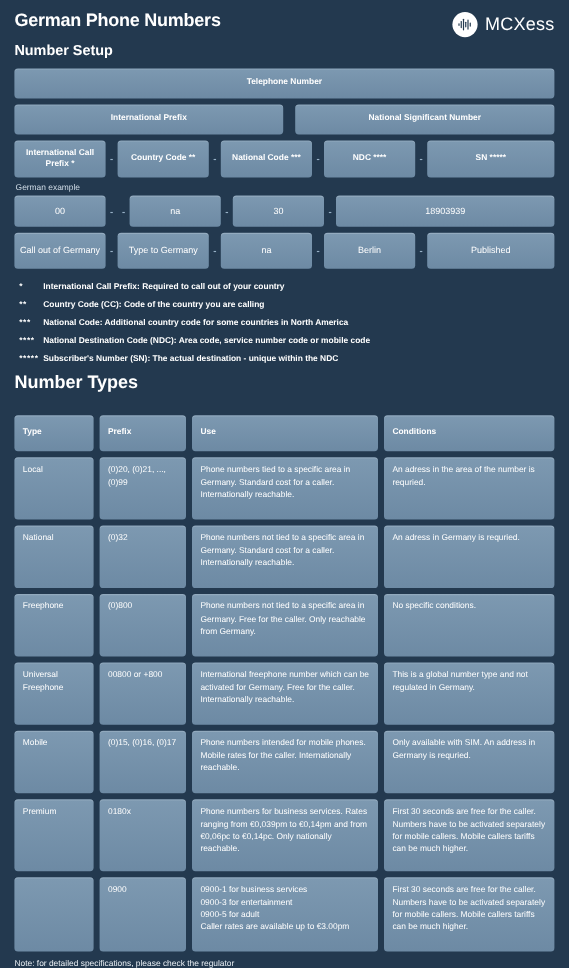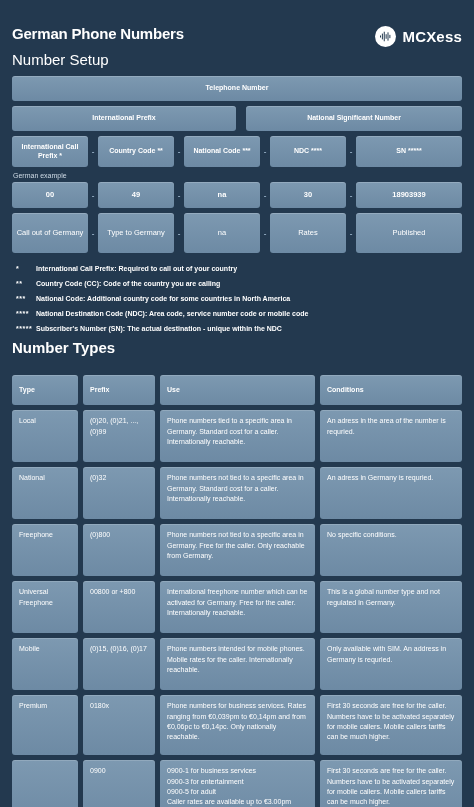--- a/index.html
+++ b/index.html
@@ -7,49 +7,49 @@
   html, body {
     width:474px; height:807px;
     background:#23394f;
     font-family:"Liberation Sans", sans-serif;
     color:#e8eef3;
     overflow:hidden;
   }
   .page { position:relative; width:474px; height:807px; padding:0 12px; }
 
   
-  .header { display:flex; align-items:flex-start; justify-content:space-between; padding-top:25px; }
+  .header { display:flex; align-items:flex-start; justify-content:space-between; padding-top:9px; }
   .title { font-size:15px; font-weight:bold; letter-spacing:-0.2px; color:#ffffff; }
-  .subtitle { font-size:15px; font-weight:normal; color:#ffffff; margin-top:9px; }
+  .subtitle { font-size:12px; font-weight:bold; color:#ffffff; margin-top:9px; }
   .brand { display:flex; align-items:center; gap:6px; padding-top:1px; }
   .brand-mark { width:21px; height:21px; border-radius:50%; background:#ffffff;
                 display:flex; align-items:center; justify-content:center; }
-  .brand-name { font-size:15px; font-weight:bold; color:#ffffff; letter-spacing:0.2px; }
+  .brand-name { font-size:15px; font-weight:normal; color:#ffffff; letter-spacing:0.2px; }
 
   
   .diagram { margin-top:8px; }
   .drow { display:flex; align-items:stretch; gap:0; margin-bottom:5px; }
   .box {
     background:linear-gradient(180deg,#7d99b1 0%,#6d8aa4 100%);
     border-radius:3px;
     display:flex; align-items:center; justify-content:center;
     text-align:center;
     color:#ffffff;
     font-size:7px; font-weight:bold;
     line-height:1.25;
     padding:3px 4px;
     box-shadow:inset 0 1px 0 rgba(255,255,255,0.18);
   }
   .dash { width:10px; flex:0 0 10px; display:flex; align-items:center; justify-content:center;
           color:#97b0c6; font-size:8px; font-weight:bold; }
   .r1 .box { height:25px; }
   .r2 .box { height:25px; }
   .r3 .box { height:31px; }
-  .r4 .box { height:26px; font-weight:bold; font-size:7.5px; }
-  .r5 .box { height:40px; font-weight:normal; font-size:7.5px; }
+  .r4 .box { height:26px; font-weight:normal; font-size:7.5px; }
+  .r5 .box { height:30px; font-weight:normal; font-size:7.5px; }
   .gapcol { width:10px; flex:0 0 10px; }
   .ex-label { font-size:7px; color:#cfdbe6; margin:5px 0 3px 1px; }
 
   
   .c1 { flex:0 0 76px; }
   .c2 { flex:0 0 76px; }
   .c3 { flex:0 0 76px; }
   .c4 { flex:0 0 76px; }
   .c5 { flex:1 1 auto; }
 
@@ -142,37 +142,36 @@
       <div class="box c4">NDC ****</div>
       <div class="dash">-</div>
       <div class="box c5">SN *****</div>
     </div>
 
     <div class="ex-label">German example</div>
 
     <div class="drow r4">
       <div class="box c1">00</div>
       <div class="dash">-</div>
-      <div class="box c2">49</div>
       <div class="dash">-</div>
       <div class="box c3">na</div>
       <div class="dash">-</div>
       <div class="box c4">30</div>
       <div class="dash">-</div>
       <div class="box c5">18903939</div>
     </div>
 
     <div class="drow r5">
       <div class="box c1">Call out of Germany</div>
       <div class="dash">-</div>
       <div class="box c2">Type to Germany</div>
       <div class="dash">-</div>
       <div class="box c3">na</div>
       <div class="dash">-</div>
-      <div class="box c4">Rates</div>
+      <div class="box c4">Berlin</div>
       <div class="dash">-</div>
       <div class="box c5">Published</div>
     </div>
   </div>
 
   <div class="notes">
     <div class="note">
       <span class="star">*</span>
       <span class="txt">International Call Prefix: Required to call out of your country</span>
     </div>

